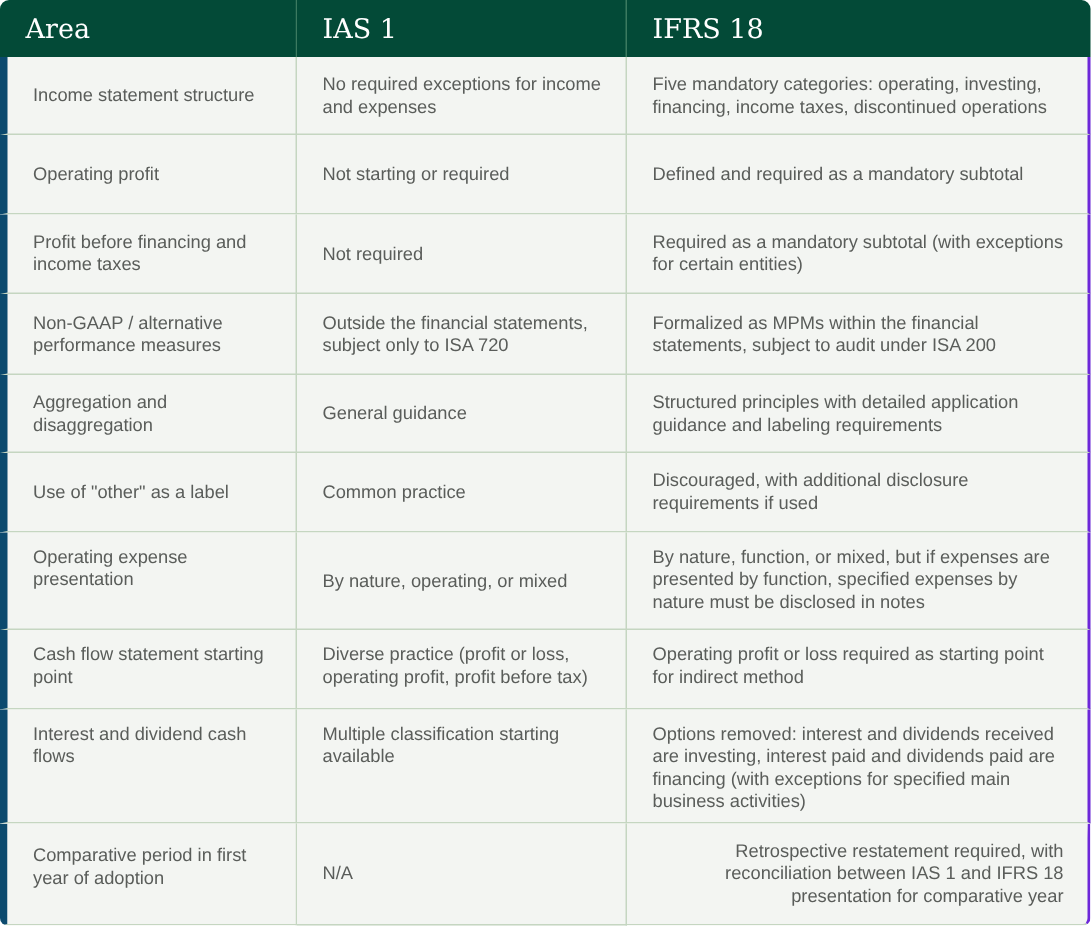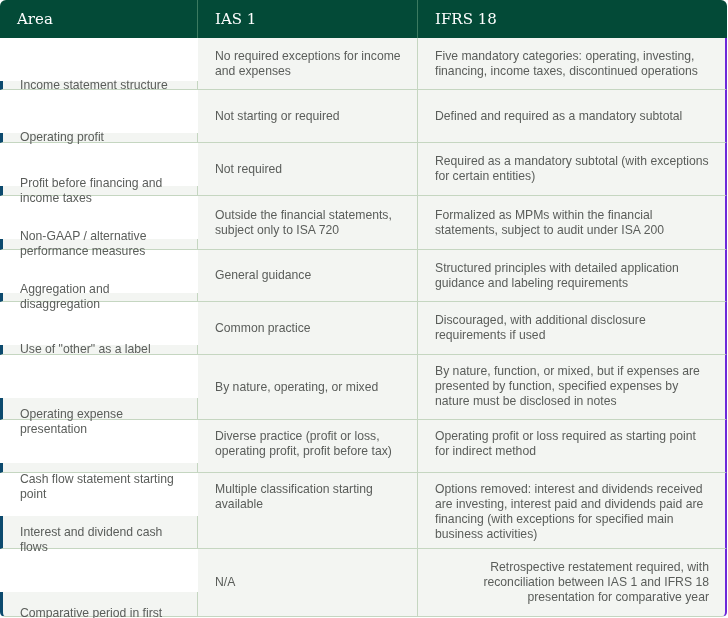--- a/index.html
+++ b/index.html
@@ -30,28 +30,28 @@
       border-right: 1px solid #c5d6c1;
       border-bottom: 1px solid #c5d6c1;
       padding: 0 16px 0 17px;
       color: #5a5d5a;
       font-size: 12.2px;
       line-height: 15px;
       display: flex;
       align-items: center;
       position: relative;
     }
-    .cell.first { border-left: 3px solid #0c4a6e; margin-top: 43px; }
+    .cell.first { border-left: 5px solid #0c4a6e; }
     .cell.top { align-items: flex-start; padding-top: 9px; }
     .hcell {
       box-sizing: border-box;
       background: #034a37;
       color: #ffffff;
       font-family: "DejaVu Serif", serif;
-      font-size: 15px;
+      font-size: 18px;
       display: flex;
       align-items: center;
       padding-left: 17px;
       border-right: 1px solid #3c7a60;
     }
     .hcell.first { border-top-left-radius: 6px; }
     .hcell.last { border-top-right-radius: 6px; border-right: none; }
     .cell.bl { border-bottom-left-radius: 5px; }
     .cell.br { border-bottom-right-radius: 5px; text-align: right; }
     .cell.last { border-right: 2px solid #6d28d9; }

